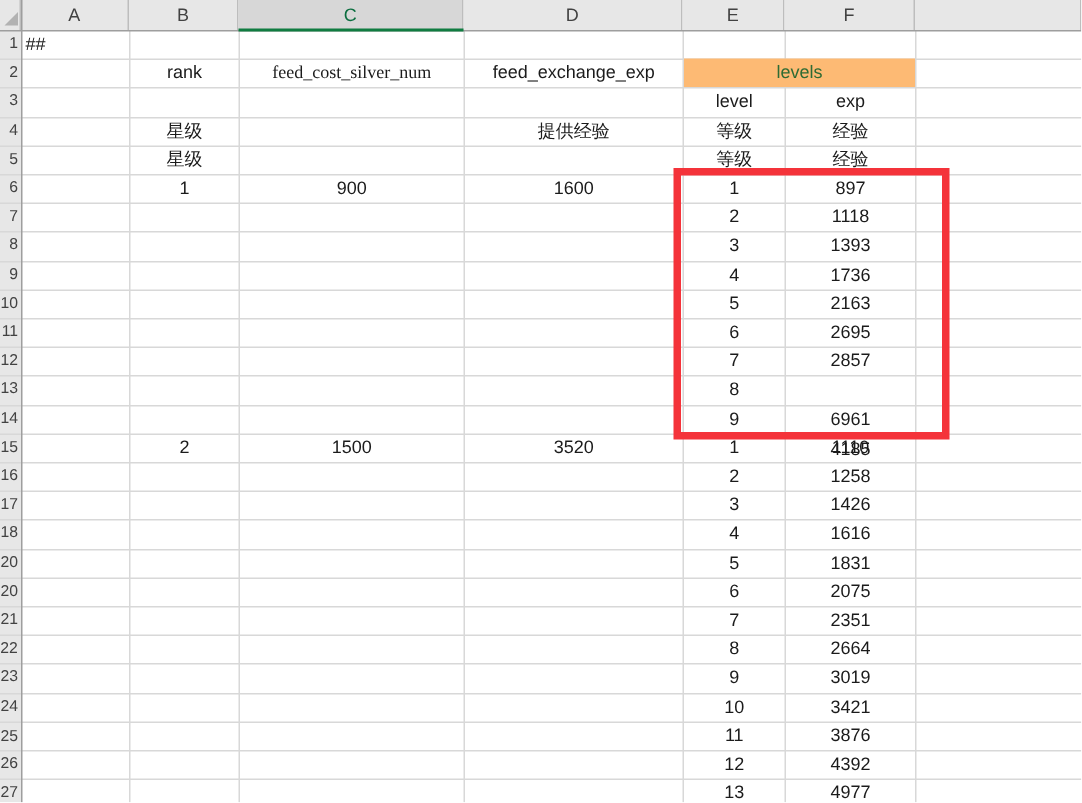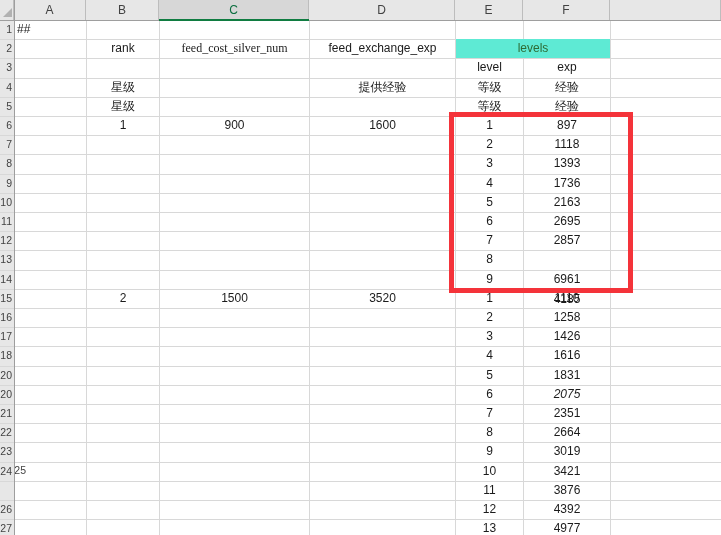--- a/index.html
+++ b/index.html
@@ -106,31 +106,31 @@
       <div class="rownum" style="top: 288.8px; height: 19.2px; line-height: 19.2px;">15</div>
       <div class="rownum" style="top: 308px; height: 19.2px; line-height: 19.2px;">16</div>
       <div class="rownum" style="top: 327.2px; height: 19.2px; line-height: 19.2px;">17</div>
       <div class="rownum" style="top: 346.4px; height: 19.2px; line-height: 19.2px;">18</div>
       <div class="rownum" style="top: 365.6px; height: 19.2px; line-height: 19.2px;">20</div>
       <div class="rownum" style="top: 384.8px; height: 19.2px; line-height: 19.2px;">20</div>
       <div class="rownum" style="top: 404px; height: 19.2px; line-height: 19.2px;">21</div>
       <div class="rownum" style="top: 423.2px; height: 19.2px; line-height: 19.2px; text-align: center;">22</div>
       <div class="rownum" style="top: 442.4px; height: 19.2px; line-height: 19.2px;">23</div>
       <div class="rownum" style="top: 461.6px; height: 19.2px; line-height: 19.2px;">24</div>
-      <div class="rownum" style="top: 461px; height: 19.2px; line-height: 19.2px; margin-left: 14px;">25</div>
+      <div class="rownum" style="top: 482px; height: 19.2px; line-height: 19.2px;">25</div>
       <div class="rownum" style="top: 500px; height: 19.2px; line-height: 19.2px;">26</div>
       <div class="rownum" style="top: 519.2px; height: 19.2px; line-height: 19.2px;">27</div>
     </div>
   <div class="hdr-bottom"></div>
   <div class="rowhdr-border"></div>
   <div class="corner">
     <div class="tri"></div>
   </div>
   <div id="cells">
-      <div class="merged" style="left: 456px; width: 154px; top: 39.2px; height: 19.2px; line-height: 19.2px; background: #5eead4; color: rgb(46, 107, 52);">levels</div>
+      <div class="merged" style="left: 456px; width: 154px; top: 39.2px; height: 19.2px; line-height: 19.2px; background: #fdba74; color: rgb(46, 107, 52);">levels</div>
       <div class="cell left" style="left: 15px; width: 71px; top: 20px; height: 19.2px; line-height: 19.2px;">##</div>
       <div class="cell" style="left: 87px; width: 72px; top: 39.2px; height: 19.2px; line-height: 19.2px;">rank</div>
       <div class="cell" style="left: 160px; width: 149px; top: 39.2px; height: 19.2px; line-height: 19.2px; font-family: Liberation Serif, serif;">feed_cost_silver_num</div>
       <div class="cell" style="left: 310px; width: 145px; top: 39.2px; height: 19.2px; line-height: 19.2px;">feed_exchange_exp</div>
       <div class="cell" style="left: 456px; width: 67px; top: 58.4px; height: 19.2px; line-height: 19.2px;">level</div>
       <div class="cell" style="left: 524px; width: 86px; top: 58.4px; height: 19.2px; line-height: 19.2px;">exp</div>
       <div class="cell" style="left: 87px; width: 72px; top: 77.6px; height: 19.2px; line-height: 19.2px;">星级</div>
       <div class="cell" style="left: 310px; width: 145px; top: 77.6px; height: 19.2px; line-height: 19.2px;">提供经验</div>
       <div class="cell" style="left: 456px; width: 67px; top: 77.6px; height: 19.2px; line-height: 19.2px;">等级</div>
       <div class="cell" style="left: 524px; width: 86px; top: 77.6px; height: 19.2px; line-height: 19.2px;">经验</div>
@@ -165,21 +165,21 @@
       <div class="cell" style="left: 524px; width: 86px; top: 288.8px; height: 19.2px; line-height: 19.2px;">1110</div>
       <div class="cell" style="left: 456px; width: 67px; top: 308px; height: 19.2px; line-height: 19.2px;">2</div>
       <div class="cell" style="left: 524px; width: 86px; top: 308px; height: 19.2px; line-height: 19.2px;">1258</div>
       <div class="cell" style="left: 456px; width: 67px; top: 327.2px; height: 19.2px; line-height: 19.2px;">3</div>
       <div class="cell" style="left: 524px; width: 86px; top: 327.2px; height: 19.2px; line-height: 19.2px;">1426</div>
       <div class="cell" style="left: 456px; width: 67px; top: 346.4px; height: 19.2px; line-height: 19.2px;">4</div>
       <div class="cell" style="left: 524px; width: 86px; top: 346.4px; height: 19.2px; line-height: 19.2px;">1616</div>
       <div class="cell" style="left: 456px; width: 67px; top: 365.6px; height: 19.2px; line-height: 19.2px;">5</div>
       <div class="cell" style="left: 524px; width: 86px; top: 365.6px; height: 19.2px; line-height: 19.2px;">1831</div>
       <div class="cell" style="left: 456px; width: 67px; top: 384.8px; height: 19.2px; line-height: 19.2px;">6</div>
-      <div class="cell" style="left: 524px; width: 86px; top: 384.8px; height: 19.2px; line-height: 19.2px; font-style: italic;">2075</div>
+      <div class="cell" style="left: 524px; width: 86px; top: 384.8px; height: 19.2px; line-height: 19.2px;">2075</div>
       <div class="cell" style="left: 456px; width: 67px; top: 404px; height: 19.2px; line-height: 19.2px;">7</div>
       <div class="cell" style="left: 524px; width: 86px; top: 404px; height: 19.2px; line-height: 19.2px;">2351</div>
       <div class="cell" style="left: 456px; width: 67px; top: 423.2px; height: 19.2px; line-height: 19.2px;">8</div>
       <div class="cell" style="left: 524px; width: 86px; top: 423.2px; height: 19.2px; line-height: 19.2px;">2664</div>
       <div class="cell" style="left: 456px; width: 67px; top: 442.4px; height: 19.2px; line-height: 19.2px;">9</div>
       <div class="cell" style="left: 524px; width: 86px; top: 442.4px; height: 19.2px; line-height: 19.2px;">3019</div>
       <div class="cell" style="left: 456px; width: 67px; top: 461.6px; height: 19.2px; line-height: 19.2px;">10</div>
       <div class="cell" style="left: 524px; width: 86px; top: 461.6px; height: 19.2px; line-height: 19.2px;">3421</div>
       <div class="cell" style="left: 456px; width: 67px; top: 480.8px; height: 19.2px; line-height: 19.2px;">11</div>
       <div class="cell" style="left: 524px; width: 86px; top: 480.8px; height: 19.2px; line-height: 19.2px;">3876</div>

